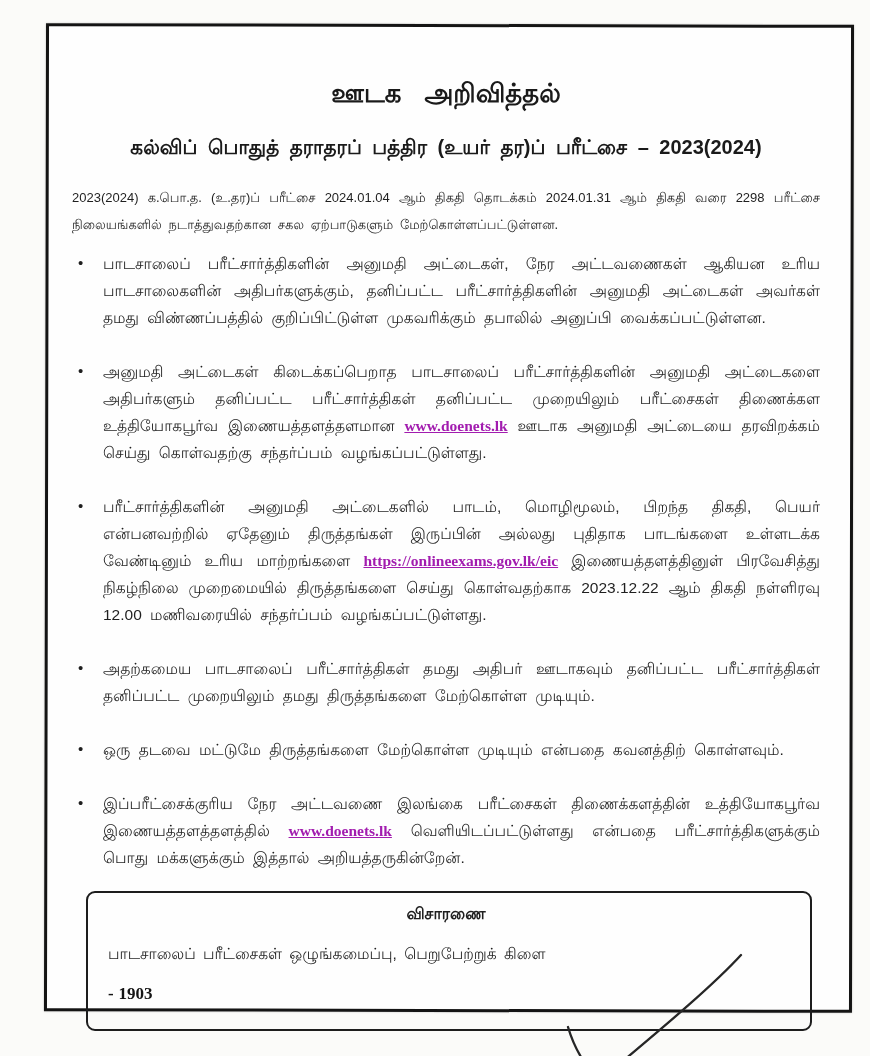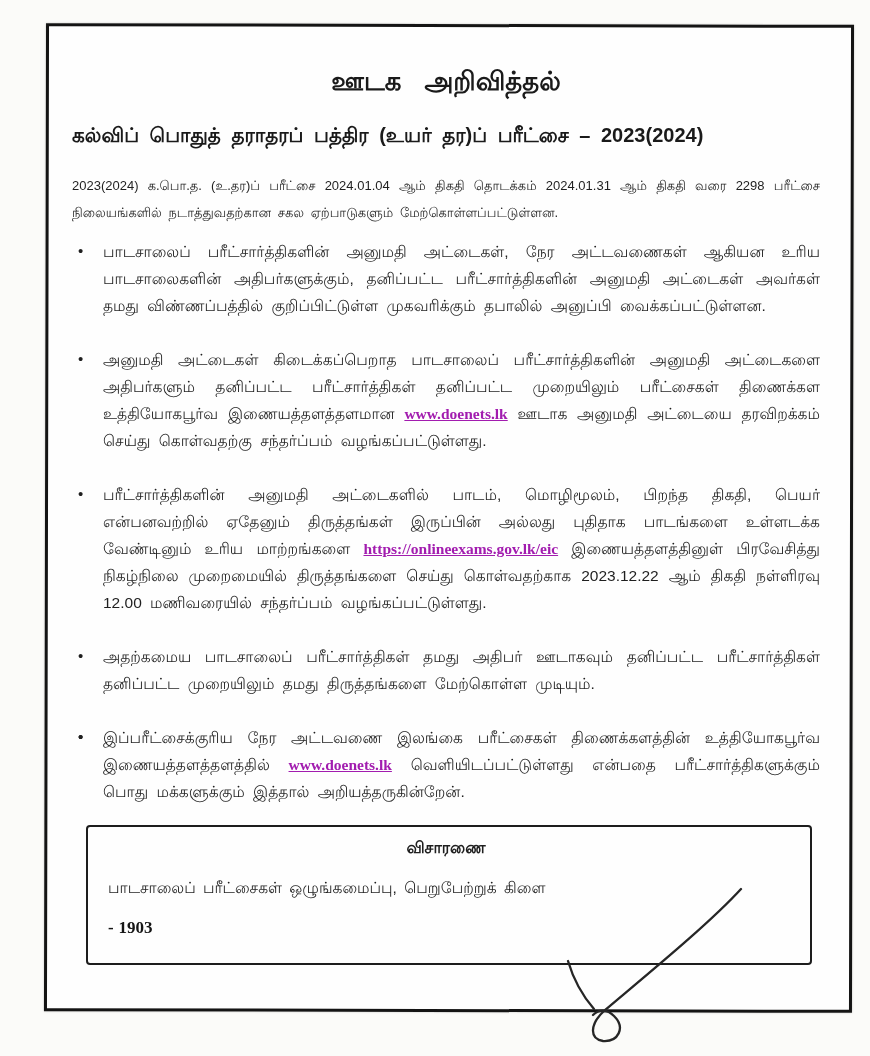--- a/index.html
+++ b/index.html
@@ -24,24 +24,25 @@
   .content {
     position: absolute;
     left: 72px; top: 40px;
     width: 748px;
   }
   h1.title {
     text-align: center;
     font-size: 26px;
     font-weight: bold;
     word-spacing: 16px;
-    margin-top: 26px;
+    margin-top: 38px;
     color: #1a1a1a;
   }
   h2.subtitle {
+    text-align: center;
     font-size: 20px;
     font-weight: bold;
     word-spacing: 5px;
     margin-top: 24px;
     color: #1a1a1a;
   }
   p.intro {
     margin-top: 23px;
     font-size: 13px;
     line-height: 27px;
@@ -75,21 +76,21 @@
     word-spacing: 0;
   }
   .inquiry-wrap {
     position: relative;
     margin-top: 20px;
     width: 748px;
   }
   .inquiry-box {
     margin: 0 8px 0 14px;
     border: 2.5px solid #1d1d1d;
-    border-radius: 4px;
+    border-radius: 9px;
     padding: 12px 26px 20px 20px;
   }
   .inq-title {
     text-align: center;
     font-size: 16px;
     font-weight: bold;
     margin-bottom: 14px;
   }
   .inq-row { display: flex; align-items: flex-start; }
   .inq-row.row2 { margin-top: 12px; }
@@ -140,21 +141,21 @@
       <li>
         <span class="mk">•</span><span>அனுமதி அட்டைகள் கிடைக்கப்பெறாத பாடசாலைப் பரீட்சார்த்திகளின் அனுமதி அட்டைகளை அதிபர்களும் தனிப்பட்ட பரீட்சார்த்திகள் தனிப்பட்ட முறையிலும் பரீட்சைகள் திணைக்கள உத்தியோகபூர்வ இணையத்தளத்தளமான </span><span class="doc-link">www.doenets.lk</span><span> ஊடாக அனுமதி அட்டையை தரவிறக்கம் செய்து கொள்வதற்கு சந்தர்ப்பம் வழங்கப்பட்டுள்ளது.</span>
       </li>
       <li>
         <span class="mk">•</span><span>பரீட்சார்த்திகளின் அனுமதி அட்டைகளில் பாடம், மொழிமூலம், பிறந்த திகதி, பெயர் என்பனவற்றில் ஏதேனும் திருத்தங்கள் இருப்பின் அல்லது புதிதாக பாடங்களை உள்ளடக்க வேண்டினும் உரிய மாற்றங்களை </span><span class="doc-link">https://onlineexams.gov.lk/eic</span><span> இணையத்தளத்தினுள் பிரவேசித்து நிகழ்நிலை முறைமையில் திருத்தங்களை செய்து கொள்வதற்காக 2023.12.22 ஆம் திகதி நள்ளிரவு 12.00 மணிவரையில் சந்தர்ப்பம் வழங்கப்பட்டுள்ளது.</span>
       </li>
       <li>
         <span class="mk">•</span><span>அதற்கமைய பாடசாலைப் பரீட்சார்த்திகள் தமது அதிபர் ஊடாகவும் தனிப்பட்ட பரீட்சார்த்திகள் தனிப்பட்ட முறையிலும் தமது திருத்தங்களை மேற்கொள்ள முடியும்.</span>
       </li>
       <li>
-        <span class="mk">•</span>
+        <span class="mk">•</span><span>ஒரு தடவை மட்டுமே திருத்தங்களை மேற்கொள்ள முடியும் என்பதை கவனத்திற் கொள்ளவும்.</span>
       </li>
       <li>
         <span class="mk">•</span><span>இப்பரீட்சைக்குரிய நேர அட்டவணை இலங்கை பரீட்சைகள் திணைக்களத்தின் உத்தியோகபூர்வ இணையத்தளத்தளத்தில் </span><span class="doc-link">www.doenets.lk</span><span> வெளியிடப்பட்டுள்ளது என்பதை பரீட்சார்த்திகளுக்கும் பொது மக்களுக்கும் இத்தால் அறியத்தருகின்றேன்.</span>
       </li>
     </ul>
 
     <div class="inquiry-wrap">
       <div class="inquiry-box">
         <div class="inq-title">விசாரணை</div>
 

